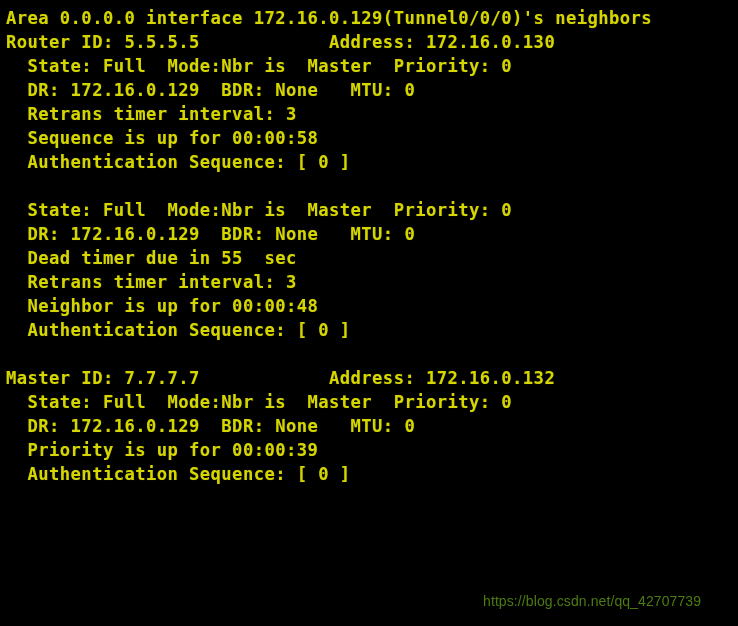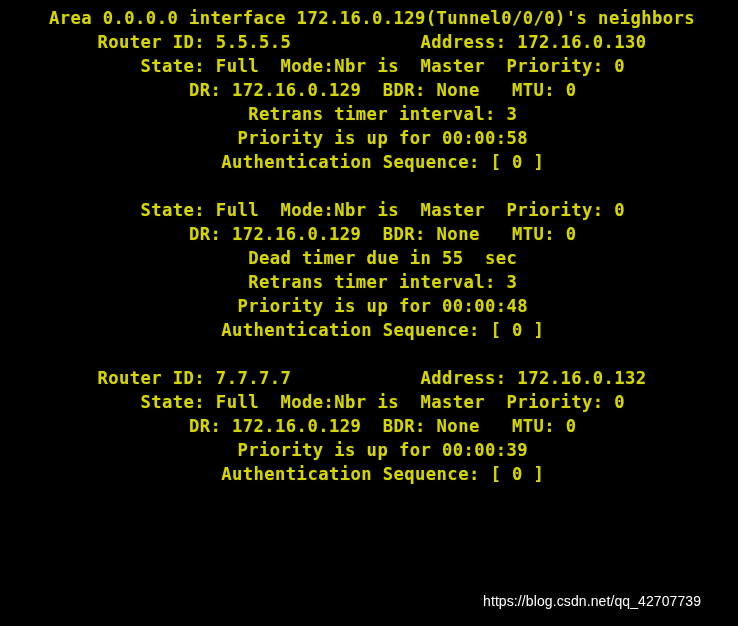--- a/index.html
+++ b/index.html
@@ -24,58 +24,57 @@
   .line {
     display: block;
     height: 24px;
     line-height: 24px;
     font-size: 17.2px;
     letter-spacing: 0.42px;
     color: #d5d500;
     white-space: pre;
     font-weight: 700;
     text-shadow: 0 0 1px rgba(200,200,0,0.35);
-    text-align: center;
   }
   .line.blank {
     color: transparent;
   }
   #watermark {
     position: absolute;
     left: 483px;
     top: 592px;
     font-family: "Liberation Sans", sans-serif;
     font-size: 14px;
     line-height: 18px;
-    color: #ffffff;
+    color: #4d7c0f;
     white-space: pre;
     letter-spacing: 0.1px;
   }
 </style>
 </head>
 <body>
 
 <div id="terminal">
   <div id="screen">
       <span class="line">Area 0.0.0.0 interface 172.16.0.129(Tunnel0/0/0)'s neighbors</span>
       <span class="line">Router ID: 5.5.5.5            Address: 172.16.0.130</span>
       <span class="line">  State: Full  Mode:Nbr is  Master  Priority: 0</span>
       <span class="line">  DR: 172.16.0.129  BDR: None   MTU: 0</span>
       <span class="line">  Retrans timer interval: 3</span>
-      <span class="line">  Priority is up for 00:00:58</span>
+      <span class="line">  Sequence is up for 00:00:58</span>
       <span class="line">  Authentication Sequence: [ 0 ]</span>
       <span class="line blank"></span>
       <span class="line">  State: Full  Mode:Nbr is  Master  Priority: 0</span>
       <span class="line">  DR: 172.16.0.129  BDR: None   MTU: 0</span>
       <span class="line">  Dead timer due in 55  sec</span>
       <span class="line">  Retrans timer interval: 3</span>
-      <span class="line">  Priority is up for 00:00:48</span>
+      <span class="line">  Neighbor is up for 00:00:48</span>
       <span class="line">  Authentication Sequence: [ 0 ]</span>
       <span class="line blank"></span>
-      <span class="line">Router ID: 7.7.7.7            Address: 172.16.0.132</span>
+      <span class="line">Master ID: 7.7.7.7            Address: 172.16.0.132</span>
       <span class="line">  State: Full  Mode:Nbr is  Master  Priority: 0</span>
       <span class="line">  DR: 172.16.0.129  BDR: None   MTU: 0</span>
       <span class="line">  Priority is up for 00:00:39</span>
       <span class="line">  Authentication Sequence: [ 0 ]</span>
       <span class="line blank"></span>
       <span class="line blank"></span>
     </div>
   <div id="watermark">https://blog.csdn.net/qq_42707739</div>
 </div>
 

